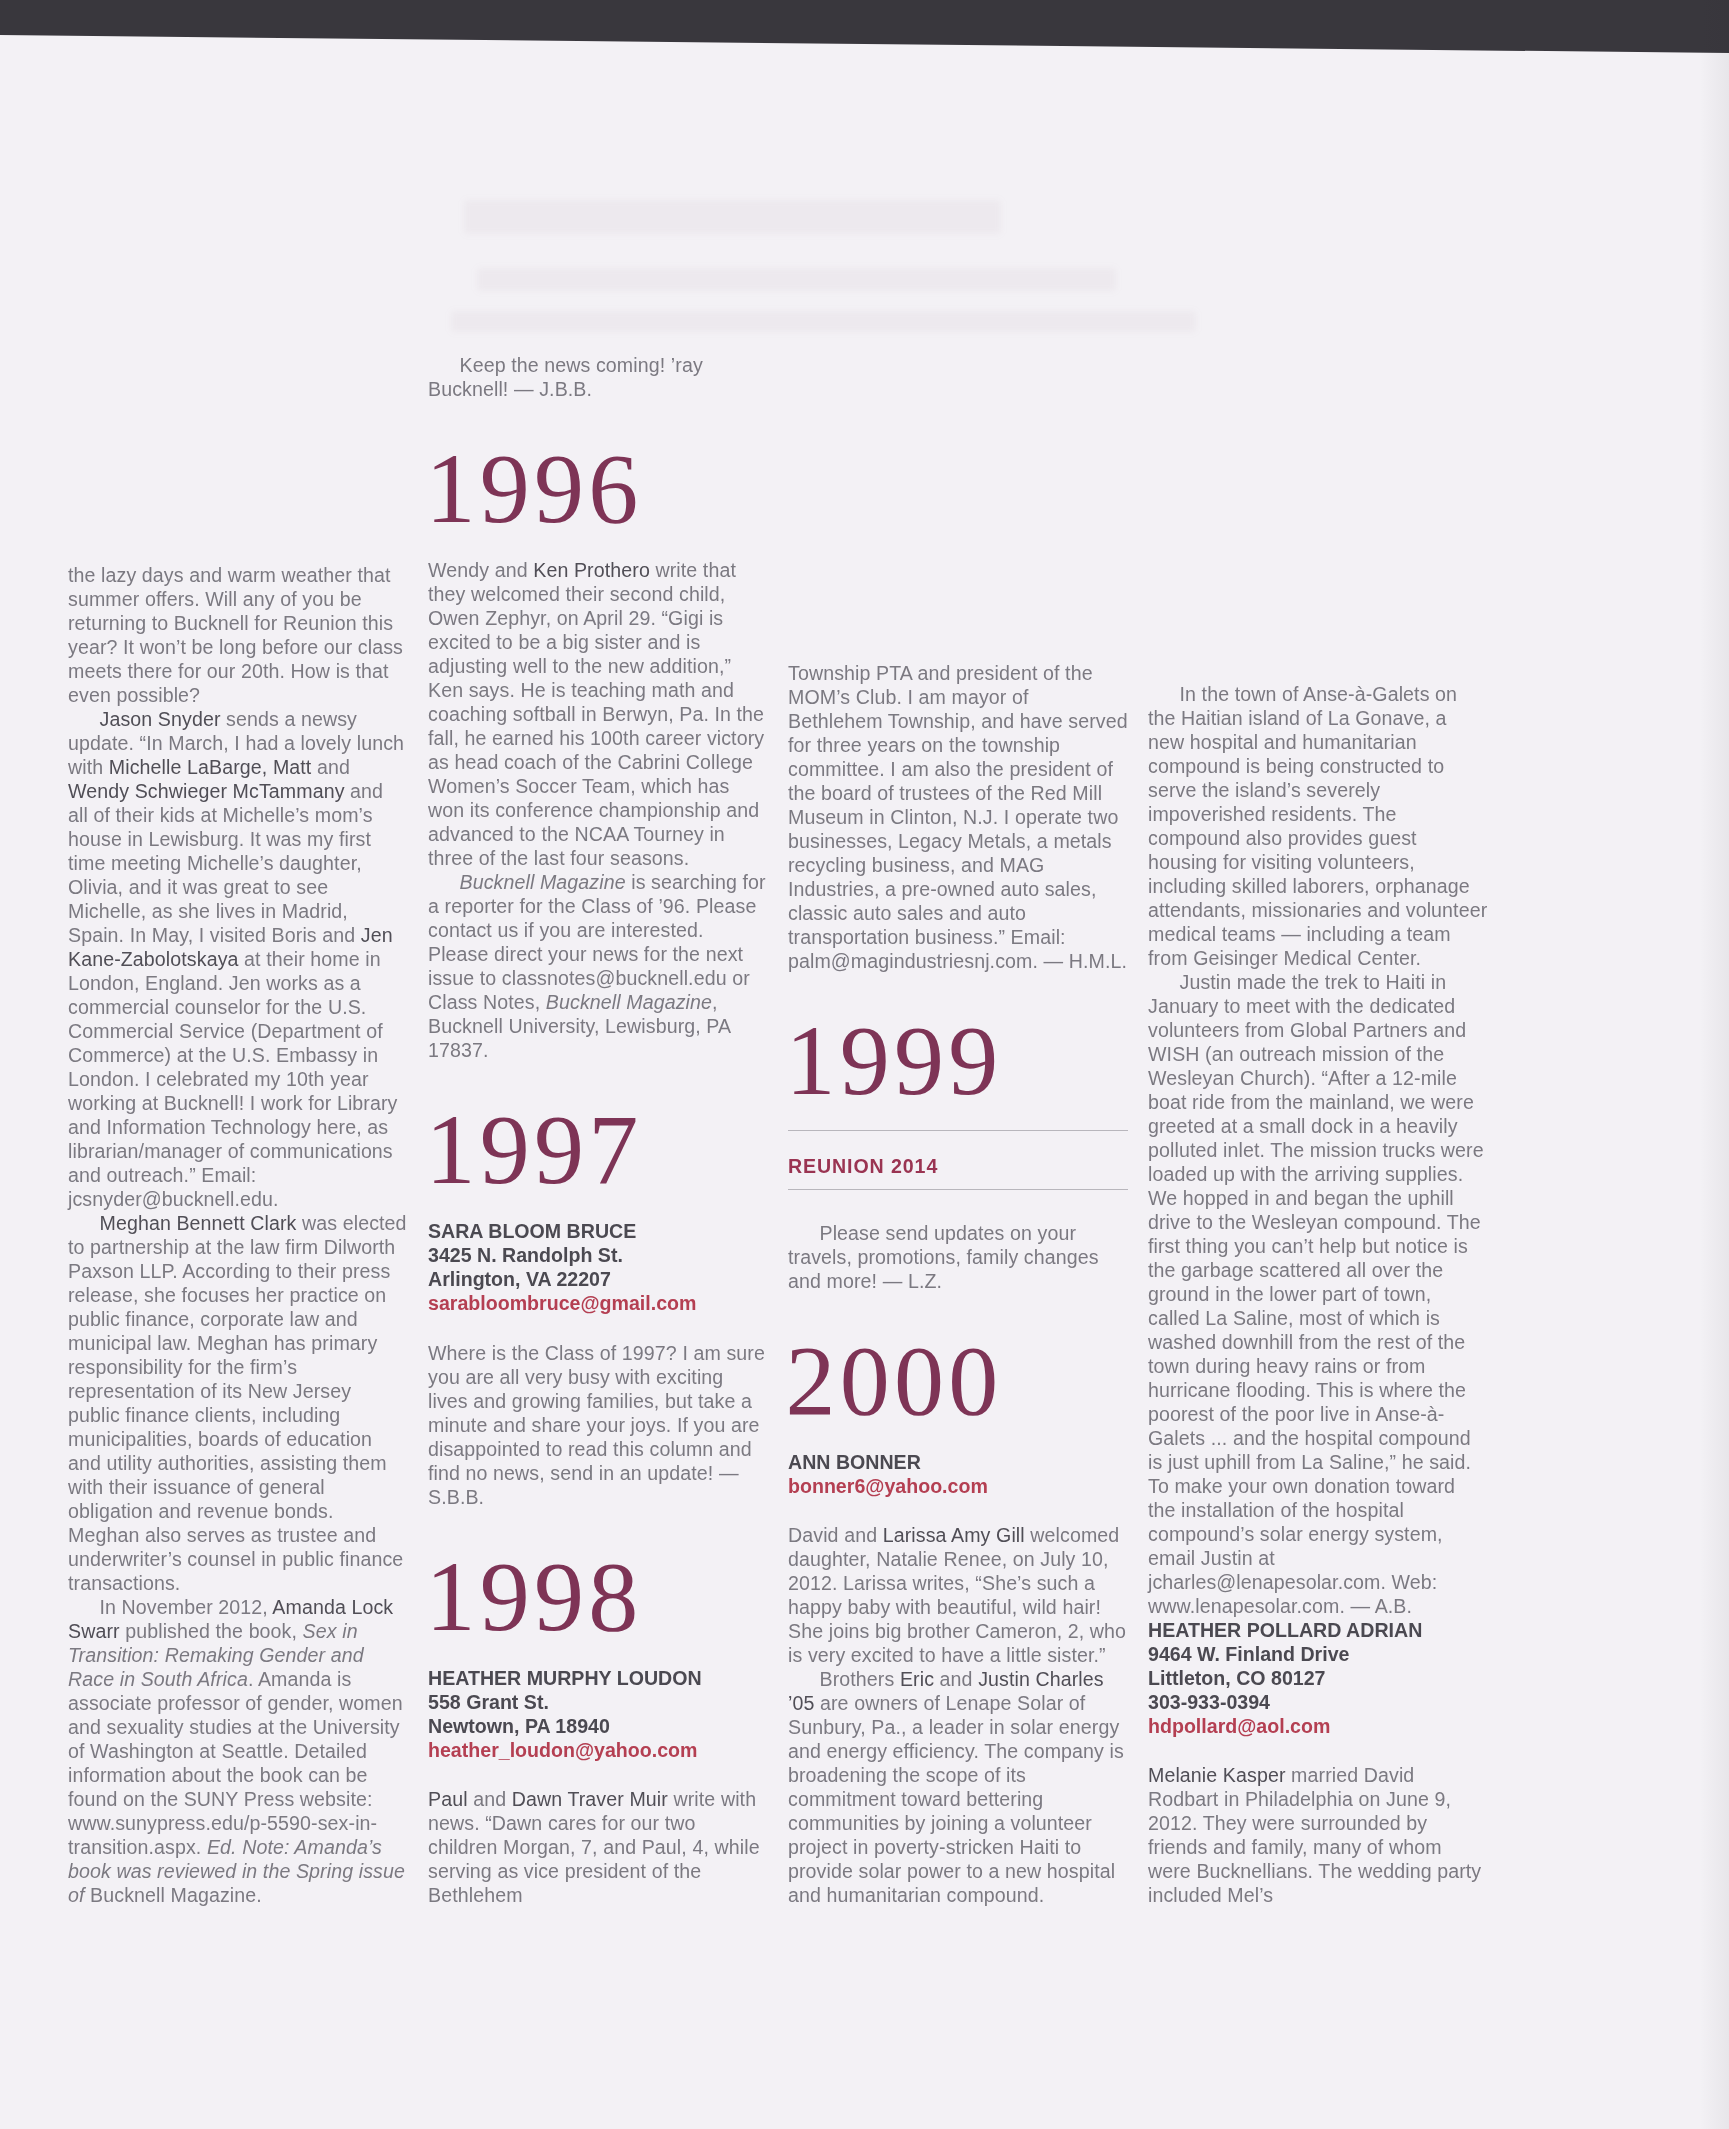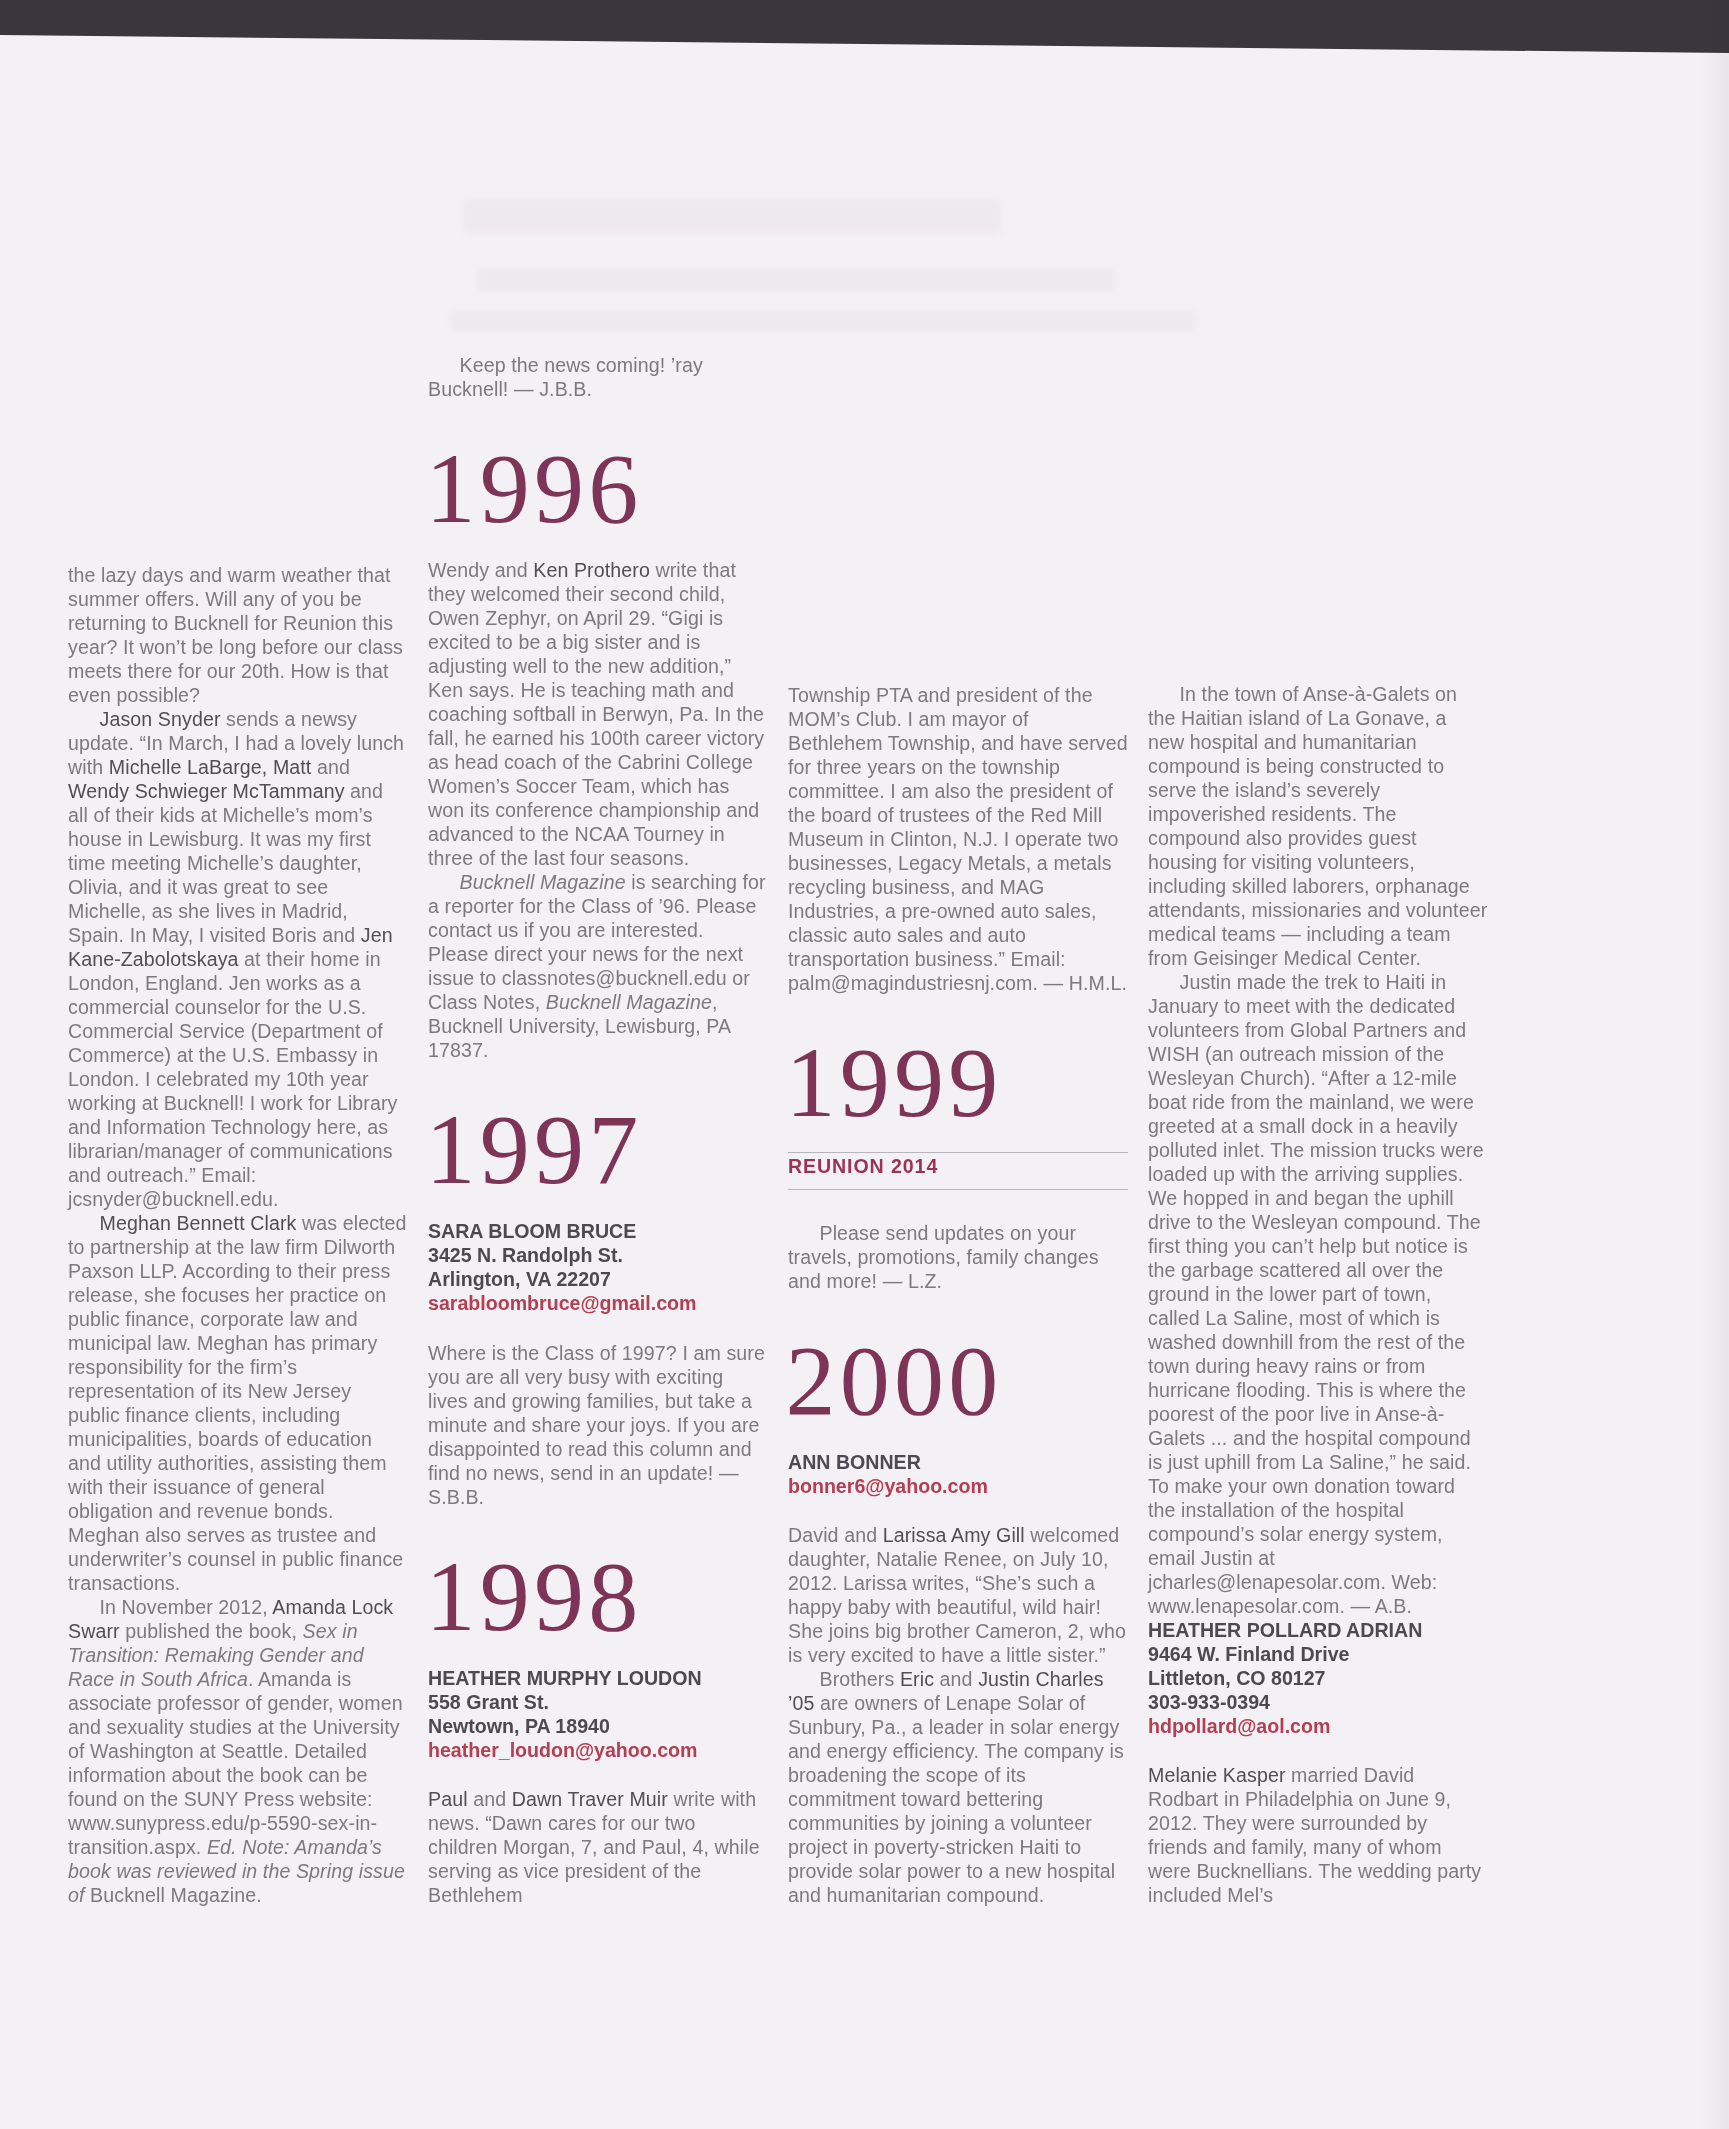--- a/index.html
+++ b/index.html
@@ -39,21 +39,21 @@
   .i{font-style:italic;}
   .year{
     font-family:"Liberation Serif","DejaVu Serif",serif;
     font-size:100px;line-height:0.84;letter-spacing:4.3px;
     color:var(--accent-year,#7e3456);
     margin:46px 0 27px -2.6px;
   }
   .reunion{
     border-top:1.7px solid var(--rule,#b8b6bc);
     border-bottom:1.7px solid var(--rule,#b8b6bc);
-    padding:2px 0 11px;margin:0 0 31px;
+    padding:24px 0 11px;margin:0 0 31px;
   }
   .reunion-label{
     font-weight:bold;font-size:19.6px;letter-spacing:0.9px;
     color:var(--accent-reunion,#9a3452);
   }
   .contact{margin:0 0 25.6px;}
   .c-line{font-weight:bold;font-size:19.6px;line-height:24px;color:var(--contact-text,#4b4951);}
   .c-email{font-weight:bold;font-size:19.6px;line-height:24px;color:var(--email-link,#b43f52);}
 </style>
 </head>

